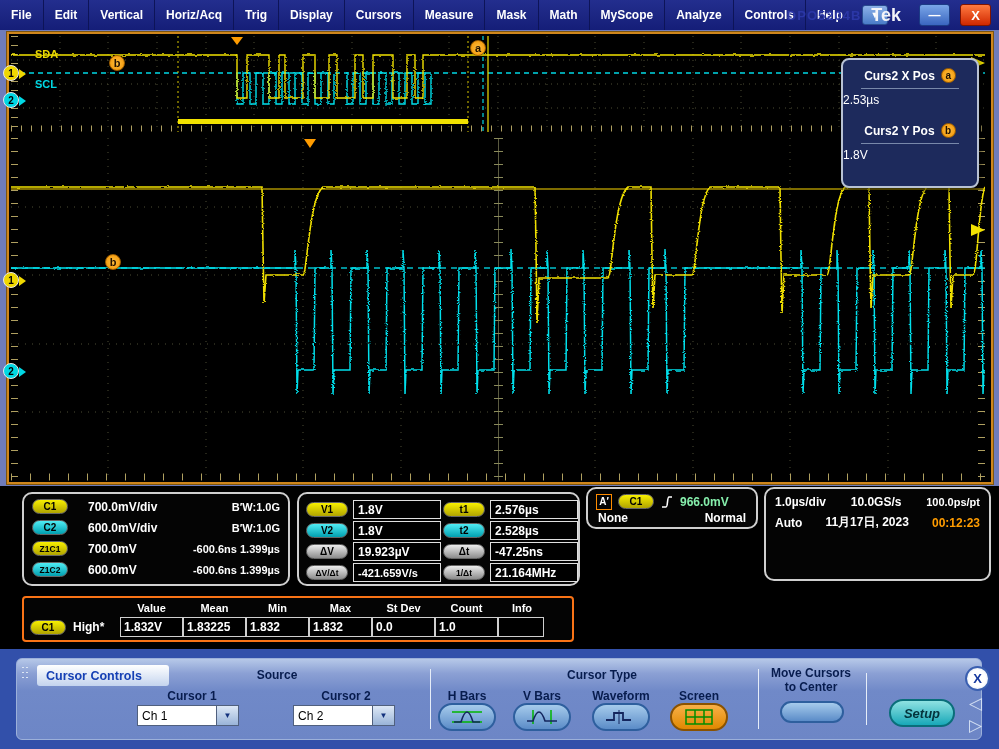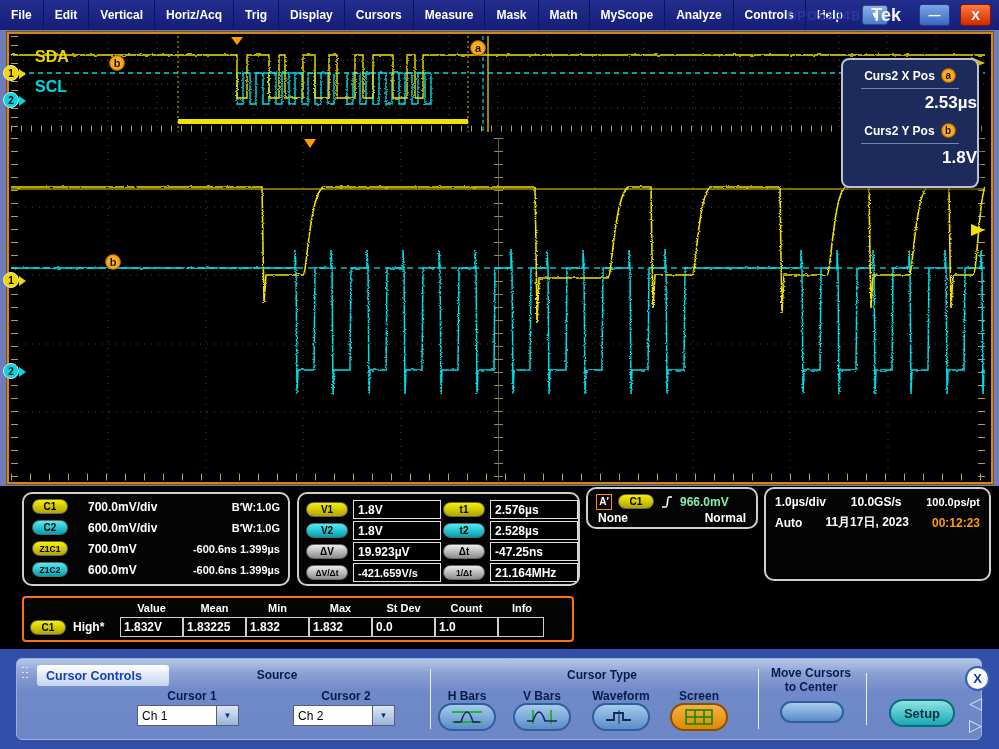--- a/index.html
+++ b/index.html
@@ -12,36 +12,36 @@
   .win-right { position:absolute; right:8px; top:0; height:30px; display:flex; align-items:center; gap:10px; }
   .model-label { color:#2b37a6; font-size:13px; font-weight:bold; letter-spacing:1px; }
   .tek-logo { color:#f4f4f8; font-size:18px; font-weight:bold; letter-spacing:0px; margin-right:8px; }
   .btn-min { width:31px; height:22px; border-radius:3px; background:linear-gradient(#7aa6e8,#3a66c0); border:1px solid #1c3c86; color:#fff; font-weight:bold; font-size:12px; display:flex; align-items:flex-end; justify-content:center; padding-bottom:3px; }
   .btn-close { width:31px; height:22px; border-radius:3px; background:linear-gradient(#ff7a40,#d02800); border:1px solid #801400; color:#fff; font-weight:bold; font-size:13px; display:flex; align-items:center; justify-content:center; }
 
   
   .scope-area { position:absolute; top:30px; left:0; width:999px; height:456px; background:#6f7cba; }
   .crt { position:absolute; top:2px; left:7px; width:986px; height:452px; background:#000; border:2px solid #cf861c; outline:1px solid #7a5410; }
   .crt svg { position:absolute; display:block; }
-  .wave-label { position:absolute; font-size:16px; font-weight:bold; z-index:5; }
+  .wave-label { position:absolute; font-size:11px; font-weight:bold; z-index:5; }
   .lbl-sda { color:#e8d800; left:26px; top:14px; }
   .lbl-scl { color:#00d8e4; left:26px; top:44px; }
   .chmark { position:absolute; width:16px; height:16px; border-radius:50%; border:1px solid #e8e8e8; display:flex; align-items:center; justify-content:center; font-size:10px; font-weight:bold; color:#000; z-index:6; }
   .chmark::after { content:""; position:absolute; left:15px; top:3px; border-left:7px solid transparent; border-top:5px solid transparent; border-bottom:5px solid transparent; }
   .chmark.y { background:#f0d800; } .chmark.y::after { border-left-color:#f0d800; }
   .chmark.c { background:#00d8e4; } .chmark.c::after { border-left-color:#00d8e4; }
   .badge-ab { position:absolute; width:16px; height:16px; border-radius:50%; background:radial-gradient(#ffc040,#f09000); border:1px solid #a06000; color:#201000; font-size:11px; font-weight:bold; display:flex; align-items:center; justify-content:center; z-index:6; }
 
   
   .cursor-overlay { position:absolute; left:841px; top:28px; width:138px; height:130px; background:#1d2a5c; border:2px solid #b8c2d4; border-radius:8px; z-index:10; padding-top:7px; box-shadow:2px 3px 6px rgba(0,0,0,.6); }
   .co-row { display:flex; align-items:center; justify-content:center; gap:6px; height:17px; }
   .co-title { color:#fff; font-size:12px; font-weight:bold; }
   .co-badge { width:15px; height:15px; border-radius:50%; background:radial-gradient(#ffc040,#f09000); border:1px solid #a06000; color:#201000; font-size:10px; font-weight:bold; display:flex; align-items:center; justify-content:center; }
   .co-hr { height:1px; background:#7888aa; margin:4px 18px; }
-  .co-val { text-align:right; color:#fff; font-size:17px; font-weight:bold; height:16px; }
+  .co-val { text-align:left; color:#fff; font-size:12px; font-weight:normal; height:16px; }
   .co-gap { height:13px; }
 
   
   .readouts { position:absolute; top:486px; left:0; width:999px; height:163px; background:#000; }
   .rbox { position:absolute; background:#040404; border:2px solid #cfcfcf; border-radius:10px; }
   .pill { display:inline-flex; align-items:center; justify-content:center; min-width:36px; height:15px; border-radius:8px; font-size:10px; font-weight:bold; color:#000; border:1px solid #666; }
   .pill.y { background:linear-gradient(#f8f000,#b0a400); }
   .pill.c { background:linear-gradient(#50ecf4,#00a0b0); }
   .pill.g { background:linear-gradient(#ececec,#8c8c8c); }
   .pill.small { font-size:8.5px; }
@@ -73,21 +73,21 @@
   .panel { position:absolute; left:16px; top:9px; width:966px; height:82px; border-radius:6px; border:1px solid #9cb0da; background:linear-gradient(180deg,#b6c8e8 0%,#8ba0d4 18%,#7089c8 40%,#6d86c6 100%); }
   .panel-title { position:absolute; left:20px; top:6px; width:132px; height:21px; background:linear-gradient(#ffffff,#c4d4ee); border-radius:3px; color:#1640b4; font-size:12.5px; font-weight:bold; display:flex; align-items:center; padding-left:9px; }
   .p-label { position:absolute; color:#071c4e; font-size:12px; font-weight:bold; text-align:center; }
   .combo { position:absolute; display:flex; }
   .combo-box { width:80px; height:21px; background:#fff; border:1px solid #50607e; color:#000; font-size:12px; display:flex; align-items:center; padding-left:4px; }
   .combo-btn { width:22px; height:21px; background:linear-gradient(#dde8f6,#9ab4d8); border:1px solid #50607e; border-left:none; color:#12307c; font-size:8px; display:flex; align-items:center; justify-content:center; }
   .vdiv { position:absolute; width:1px; top:10px; bottom:10px; background:#e6edf8; }
   .type-btn { position:absolute; width:58px; height:28px; border-radius:14px; background:linear-gradient(#a6cbec,#5b8cc8); border:2px solid #2e5f9e; top:44px; display:flex; align-items:center; justify-content:center; }
   .type-btn.sel { background:linear-gradient(#f8b048,#e08800); border-color:#8a5200; }
   .pill-btn { position:absolute; border-radius:12px; background:linear-gradient(#a6cbec,#5b8cc8); border:2px solid #2e5f9e; }
-  .setup-btn { position:absolute; left:872px; top:40px; width:66px; height:28px; border-radius:14px; background:linear-gradient(#8fe2e2,#18a8b8); border:2px solid #0a6e7a; color:#03333c; font-size:13px; font-weight:bold; display:flex; align-items:center; justify-content:center; }
+  .setup-btn { position:absolute; left:872px; top:40px; width:66px; height:28px; border-radius:14px; background:linear-gradient(#8fe2e2,#18a8b8); border:2px solid #0a6e7a; color:#03333c; font-size:13px; font-weight:bold; display:flex; align-items:center; justify-content:center;font-style:italic; }
   .x-btn { position:absolute; left:948px; top:7px; width:25px; height:25px; border-radius:50%; background:radial-gradient(#ffffff 55%,#c9d8ef); border:2px solid #3a5fb0; color:#16389e; font-size:13px; font-weight:bold; display:flex; align-items:center; justify-content:center; }
   .nav-tri { position:absolute; color:#d4e0f4; font-size:17px; line-height:17px; }
   .grip { position:absolute; left:4px; top:6px; width:8px; height:16px; background:radial-gradient(circle 1.5px, #dce6f4 40%, transparent 45%); background-size:4px 5px; }
 </style>
 </head>
 <body>
 
 <div class="menubar">
   <div class="menu-item">File</div>
   <div class="menu-item">Edit</div>

